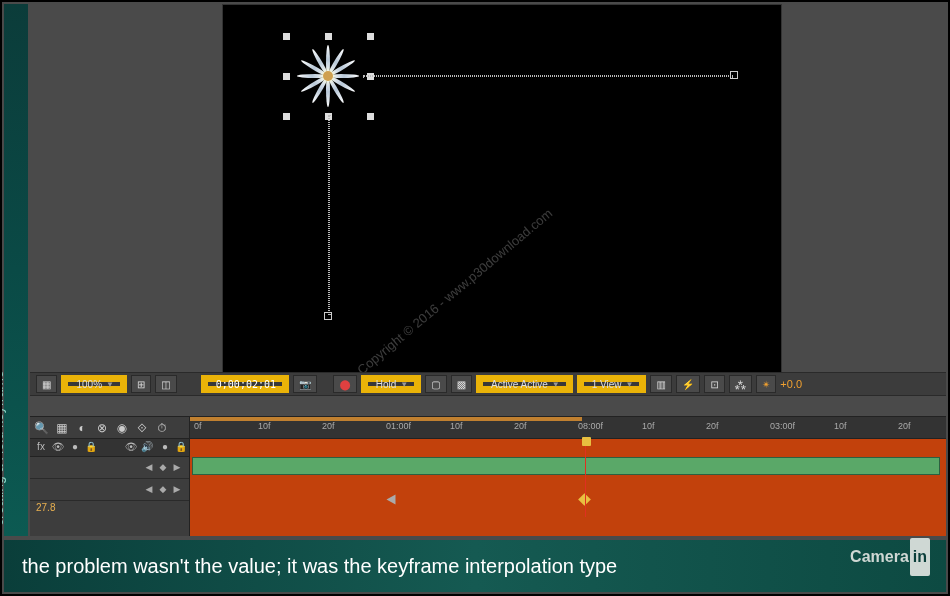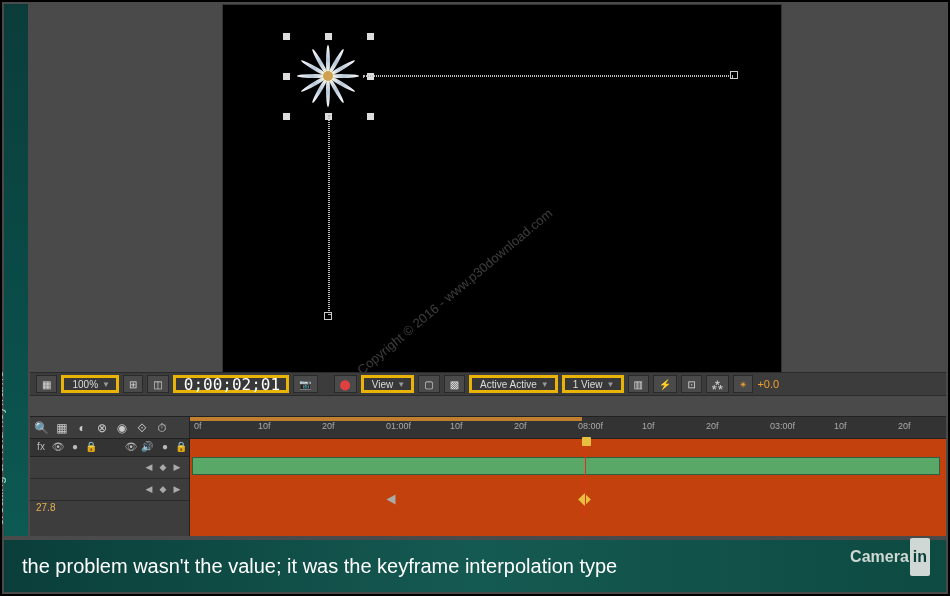--- a/index.html
+++ b/index.html
@@ -57,23 +57,23 @@
     position:absolute; left:300px; top:280px;
     color: rgba(200,200,200,0.3); font-size:13px;
     transform: rotate(-40deg); white-space:nowrap;
   }
   .viewer-toolbar {
     position:absolute; left:0; bottom:20px; right:0; height:24px;
     background:#3c3c3c; border-top:1px solid #2a2a2a; border-bottom:1px solid #2a2a2a;
     display:flex; align-items:center; gap:4px; padding:0 6px;
   }
   .vt-btn { height:18px; background:#4a4a4a; border:1px solid #2a2a2a; padding:0 5px; display:flex; align-items:center; font-size:10px; color:#ddd; cursor:pointer; }
-  .vt-sel { height:18px; background:#383838; border:3px solid #eab308; padding:0 6px 0 8px; display:flex; align-items:center; font-size:10px; color:#ddd; cursor:pointer; }
+  .vt-sel { height:18px; background:#383838; border:7px solid #eab308; padding:0 6px 0 8px; display:flex; align-items:center; font-size:10px; color:#ddd; cursor:pointer; }
   .vt-sel .arrow { margin-left:4px; font-size:8px; color:#999; }
-  .timecode { font-family:monospace; color:#fff; font-size:16px; }
+  .timecode { font-family:monospace; color:#fff; font-size:10px;margin-left:20px; }
   .orange { color:#f0a030; }
   .timeline {
     position:absolute; left:28px; top:414px; right:2px; height:120px;
     background:#3a3a3a; border-top:1px solid #222;
   }
   .tl-left { position:absolute; left:0; top:0; width:160px; height:100%; background:#3d3d3d; border-right:1px solid #222;}
   .tl-icons { height:22px; display:flex; align-items:center; gap:4px; padding-left:4px; border-bottom:1px solid #222;}
   .tl-icons span { width:16px; height:16px; display:flex; align-items:center; justify-content:center; color:#ccc; font-size:12px; cursor:pointer;}
   .tl-colhdr { height:18px; background:#333; border-bottom:1px solid #222; display:flex; align-items:center; gap:3px; padding-left:4px;}
   .tl-colhdr span { width:14px; height:14px; font-size:10px; color:#bbb; text-align:center;}
@@ -152,21 +152,21 @@
       </div>
     <div class="vt-btn">⊞</div>
     <div class="vt-btn">◫</div>
     <div class="vt-sel timecode">
         <span>0;00;02;01</span>
       </div>
     <div class="vt-btn">📷</div>
     <div style="width:8px"></div>
     <div class="vt-btn" style="color:#e04040">⬤</div>
     <div class="vt-sel">
-        <span>View</span>
+        <span>Hold</span>
         <span class="arrow">▼</span>
       </div>
     <div class="vt-btn">▢</div>
     <div class="vt-btn">▩</div>
     <div class="vt-sel">
         <span>Active Active</span>
         <span class="arrow">▼</span>
       </div>
     <div class="vt-sel">
         <span>1 View</span>

